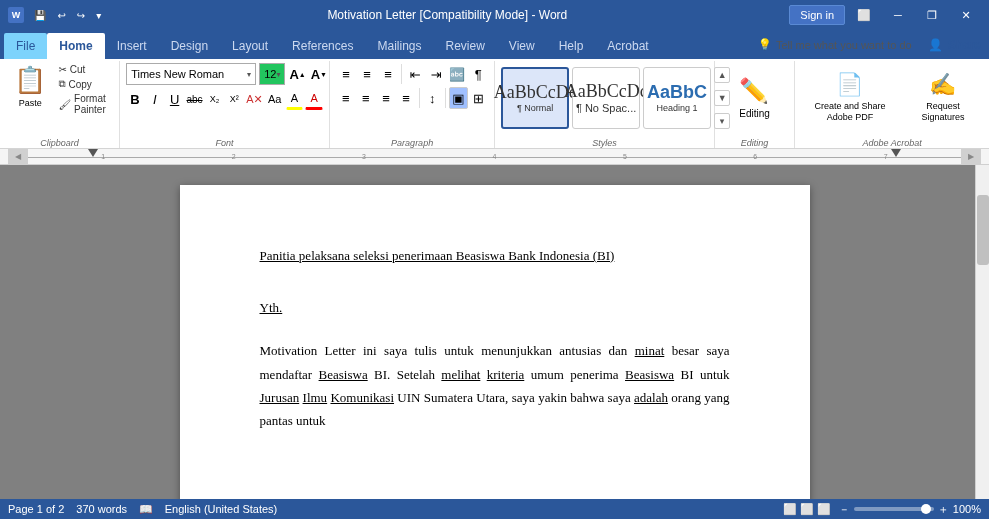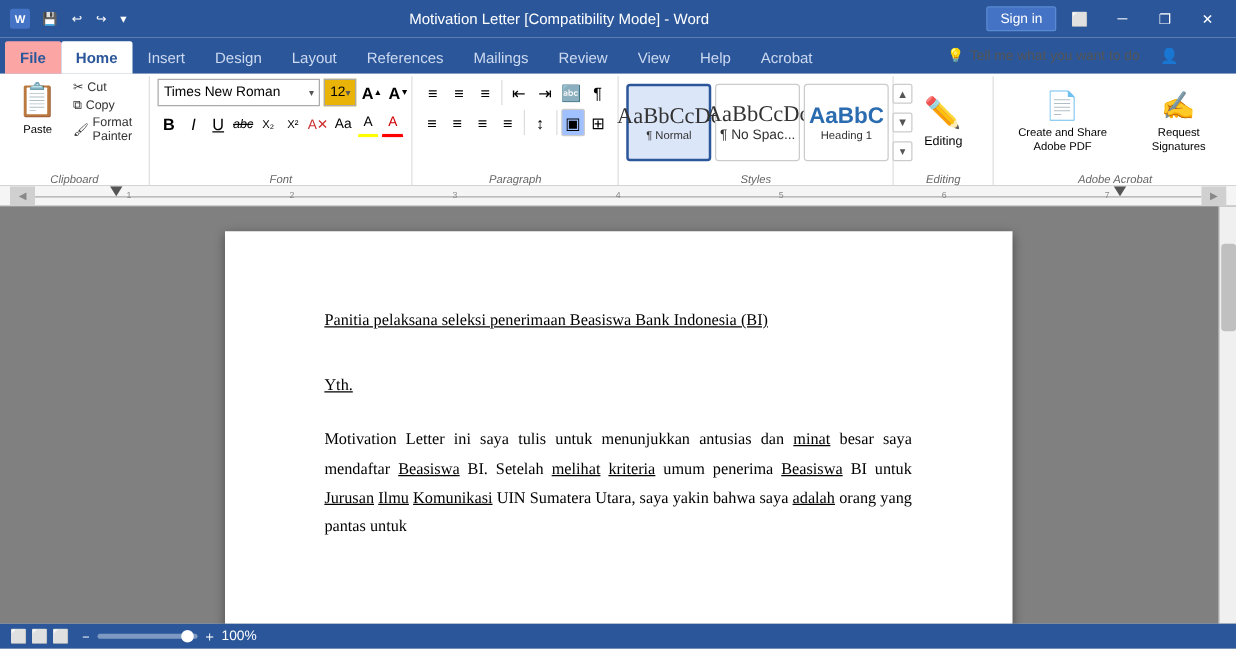--- a/index.html
+++ b/index.html
@@ -18,33 +18,33 @@
     }
     .title-bar-left { display: flex; align-items: center; gap: 6px; }
     .title-bar-center { flex: 1; text-align: center; font-size: 12px; color: white; }
     .title-bar-right { display: flex; align-items: center; gap: 4px; }
     .title-icon { width: 16px; height: 16px; background: #4472c4; border-radius: 2px; display: flex; align-items: center; justify-content: center; font-size: 9px; color: white; font-weight: bold; }
     .quick-access { display: flex; align-items: center; gap: 3px; }
     .qa-btn { background: transparent; border: none; color: white; cursor: pointer; font-size: 10px; padding: 2px 4px; }
     .win-btn { background: transparent; border: none; color: white; cursor: pointer; width: 30px; height: 30px; display: flex; align-items: center; justify-content: center; font-size: 11px; }
     .sign-in-btn { background: #4472c4; color: white; border: 1px solid #5a8ad4; padding: 3px 10px; border-radius: 2px; cursor: pointer; font-size: 11px; }
     .ribbon-tab { padding: 6px 12px; color: #ccd9f0; font-size: 12px; cursor: pointer; border-radius: 2px 2px 0 0; }
-    .ribbon-tab.active { background: #fca5a5; color: #2b579a; font-weight: 700; }
+    .ribbon-tab.active { background: #7dd3fc; color: #2b579a; font-weight: 400; }
     .ribbon-group { display: flex; flex-direction: column; align-items: center; padding: 2px 6px; border-right: 1px solid #e0e0e0; position: relative; min-width: fit-content; }
     .ribbon-group:last-child { border-right: none; }
     .paste-btn { display: flex; flex-direction: column; align-items: center; justify-content: center; padding: 2px 8px; cursor: pointer; border-radius: 3px; font-size: 9px; gap: 2px; }
     .small-btns { display: flex; flex-direction: column; justify-content: flex-start; gap: 1px; padding-bottom: 14px; }
     .small-btn { display: flex; align-items: center; gap: 3px; padding: 1px 4px; cursor: pointer; border-radius: 2px; font-size: 10px; color: #333; }
 
     
     .font-group { min-width: 200px; }
     .font-row1 { display: flex; align-items: center; gap: 3px; margin-bottom: 2px; }
     .font-row2 { display: flex; align-items: center; gap: 2px; }
     .font-selector { display: flex; align-items: center; border: 1px solid #ababab; background: white; padding: 1px 4px; cursor: pointer; height: 22px; font-size: 11px; min-width: 130px; justify-content: space-between; }
-    .size-selector { display: flex; align-items: center; border: 1px solid #ababab; background: #eab308; padding: 1px 4px; cursor: pointer; height: 22px; font-size: 11px; width: 40px; justify-content: space-between; }
+    .size-selector { display: flex; align-items: center; border: 1px solid #ababab; background: #22c55e; padding: 1px 4px; cursor: pointer; height: 22px; font-size: 11px; width: 40px; justify-content: space-between; }
     .fmt-btn { width: 22px; height: 22px; display: flex; align-items: center; justify-content: center; cursor: pointer; border-radius: 2px; font-size: 11px; border: 1px solid transparent; }
     .fmt-btn.bold { font-weight: bold; }
     .fmt-btn.italic { font-style: italic; }
     .fmt-btn.underline { text-decoration: underline; }
 
     
     .para-group { min-width: 150px; }
     .para-row { display: flex; align-items: center; gap: 1px; margin-bottom: 2px; }
     .styles-scroll-btn { width: 16px; height: 16px; display: flex; align-items: center; justify-content: center; cursor: pointer; font-size: 9px; color: #555; border: 1px solid #ccc; background: white; border-radius: 2px; }
     .editing-btn-large { display: flex; flex-direction: column; align-items: center; justify-content: center; cursor: pointer; padding: 4px 8px; border-radius: 3px; gap: 3px; }
@@ -167,21 +167,21 @@
             <span style="font-size:11px;">12</span>
             <span class="chevron-small">▾</span>
           </div>
           <div class="fmt-btn" style="font-size:13px; font-weight:bold;">A<sup style="font-size:7px;">▲</sup></div>
           <div class="fmt-btn" style="font-size:13px; font-weight:bold;">A<sup style="font-size:7px;">▼</sup></div>
         </div>
         <div class="font-row2">
           <div class="fmt-btn bold" style="font-weight:bold; font-size:13px;">B</div>
           <div class="fmt-btn italic" style="font-style:italic; font-size:13px;">I</div>
           <div class="fmt-btn underline" style="text-decoration:underline; font-size:13px;">U</div>
-          <div class="fmt-btn" style="font-size:10px; text-decoration:line-through;font-style:italic;">abc</div>
+          <div class="fmt-btn" style="font-size:10px; text-decoration:line-through;">abc</div>
           <div class="fmt-btn" style="font-size:9px;">X₂</div>
           <div class="fmt-btn" style="font-size:9px;">X²</div>
           <div class="fmt-btn" style="font-size:11px; color:#cc3333; text-decoration:none;">A✕</div>
           <div class="fmt-btn" style="font-size:11px;">Aa</div>
           <div class="fmt-btn" style="font-size:11px; border-bottom:3px solid yellow;">A</div>
           <div class="fmt-btn" style="font-size:11px; border-bottom:3px solid red; color:#cc0000;">A</div>
         </div>
       </div>
       <div class="group-label-abs">Font</div>
     </div>
@@ -305,20 +305,26 @@
       </div>
 
     </div>
 
     <div style="position:absolute; right:0; top:0; bottom:0; width:14px; background:#f0f0f0; border-left:1px solid #d0d0d0;">
       <div style="width:12px; background:#c0c0c0; border-radius:3px; position:absolute; left:1px; top:30px; height:70px;"></div>
     </div>
   </div>
 
   <div class="status-bar" style="position:relative; bottom:auto;">
+    <div class="status-left">
+      <span>Page 1 of 2</span>
+      <span>370 words</span>
+      <span>📖</span>
+      <span>English (United States)</span>
+    </div>
     <div class="status-right">
       <span>⬜ ⬜ ⬜</span>
       <div style="display:flex; align-items:center; gap:4px;">
         <span>－</span>
         <div class="zoom-slider">
           <div class="zoom-thumb"></div>
         </div>
         <span>＋</span>
         <span>100%</span>
       </div>

